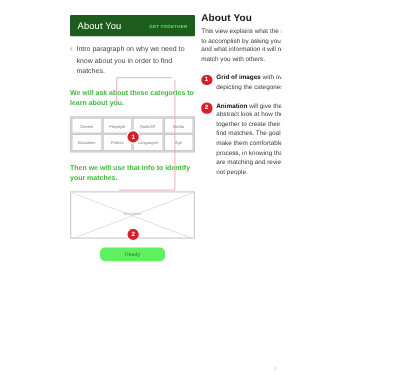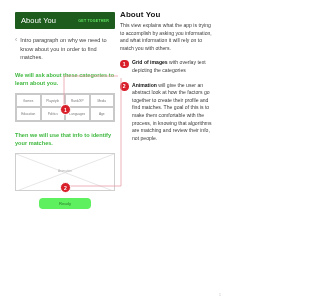--- a/index.html
+++ b/index.html
@@ -1,21 +1,21 @@
 <!DOCTYPE html>
 <html><head>
 <meta charset="utf-8">
 <style>
   html,body{margin:0;padding:0;}
   body{
     width:225px;height:300px;background:#ffffff;
     font-family:"Liberation Sans", sans-serif;
     color:#222;overflow:hidden;position:relative;
   }
-  .page{position:absolute;inset:0;}
+  .page{position:absolute;inset:0;margin-left:41px;}
 
   
   .left{position:absolute;left:15px;top:12px;width:100px;}
 
   .appbar{
     background:#1d5c1d;height:17px;border-radius:1px;
     display:flex;align-items:center;justify-content:space-between;
     padding:0 6px;box-sizing:border-box;
   }
   .appbar-title{color:#ffffff;font-size:7.5px;letter-spacing:.1px;}

